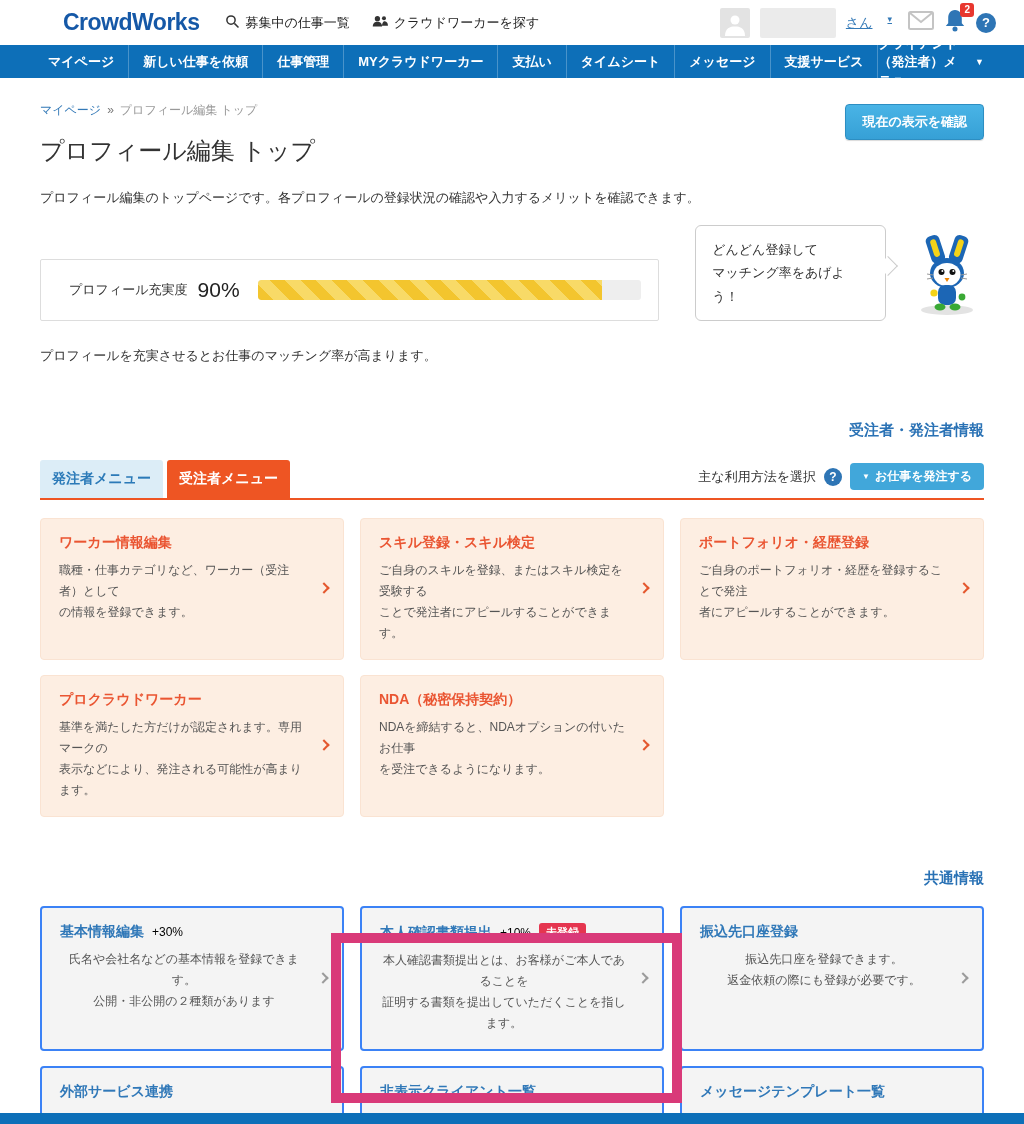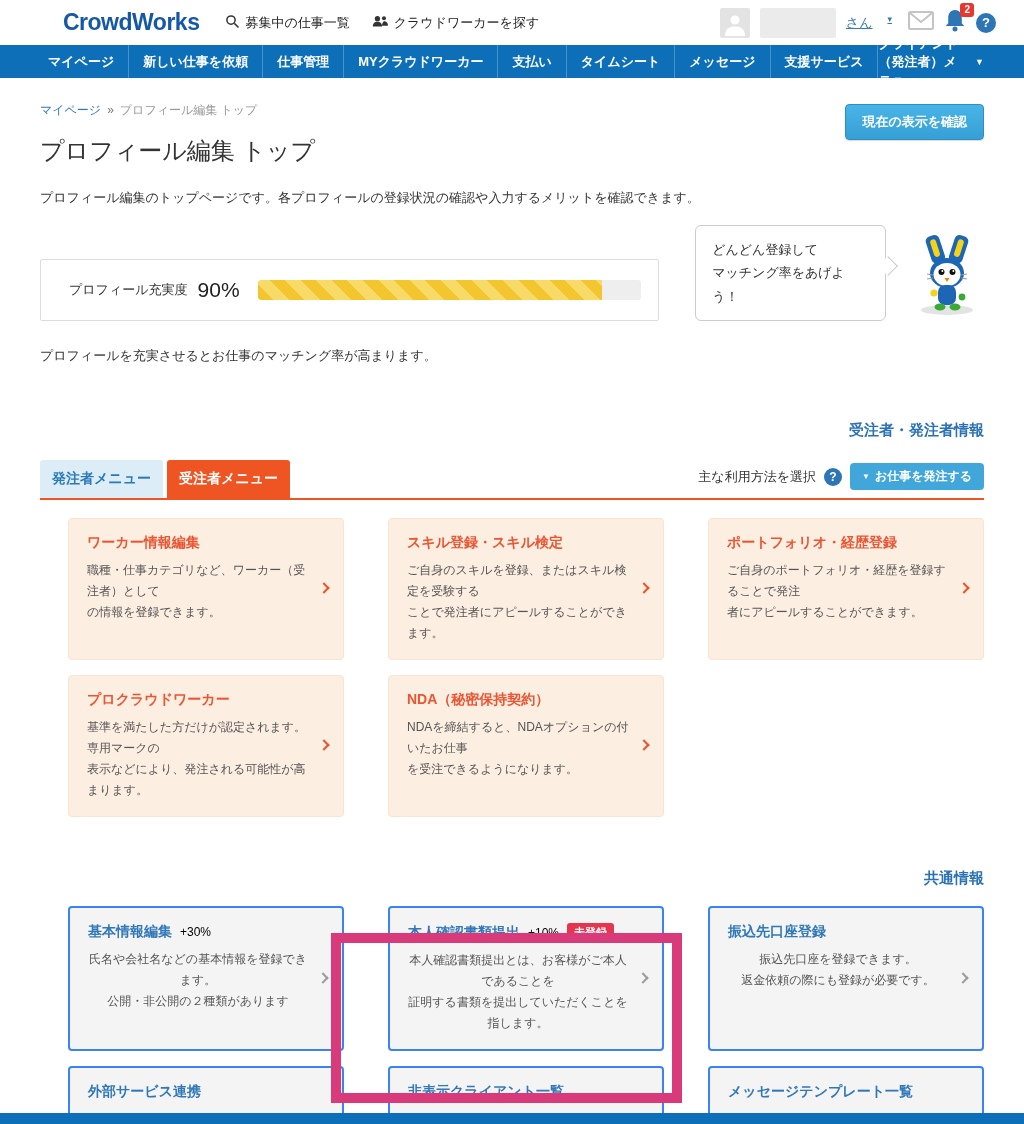--- a/index.html
+++ b/index.html
@@ -78,21 +78,21 @@
   .tab-right { margin-left:auto; display:flex; align-items:center; gap:8px; padding-bottom:8px; }
   .usage-label { font-size:13px; color:#333; }
   .help-sm { width:18px; height:18px; border-radius:50%; background:#2e75b5; color:#fff; font-weight:bold; font-size:12px;
     display:flex; align-items:center; justify-content:center; cursor:pointer; }
   .order-btn { background:#41a7da; border:none; color:#fff; font-weight:bold; font-size:12px; padding:5px 12px;
     border-radius:4px; cursor:pointer; font-family:inherit; display:flex; align-items:center; gap:5px; }
   .order-btn .caret-w { font-size:8px; }
 
   
   .card-grid { display:grid; grid-template-columns:repeat(3,1fr); gap:15px 16px; margin-top:18px; }
-  .card { position:relative; border-radius:4px; padding:15px 34px 15px 18px; min-height:97px; cursor:pointer;margin-left:28px; }
+  .card { position:relative; border-radius:4px; padding:15px 34px 15px 18px; min-height:97px; cursor:pointer; }
   .card-title { font-size:14px; font-weight:bold; }
   .card-desc { font-size:12px; line-height:1.75; color:#555; margin-top:8px; white-space:pre-line; }
   .card .chev { position:absolute; right:15px; top:50%; margin-top:-5px; width:8px; height:8px;
     border-top:2px solid; border-right:2px solid; transform:rotate(45deg); }
   .card.orange { background:#fdeee2; border:1px solid #fae3d2; }
   .card.orange .card-title { color:#ea5532; }
   .card.orange .chev { color:#e4572e; border-color:#e4572e; }
   .card.gray { background:#f4f4f4; border:2px solid #3b82f6; min-height:92px;text-align:center; }
   .card.gray .card-title { color:#3078b8; }
   .card.gray .chev { color:#9b9b9b; border-color:#9b9b9b; }

